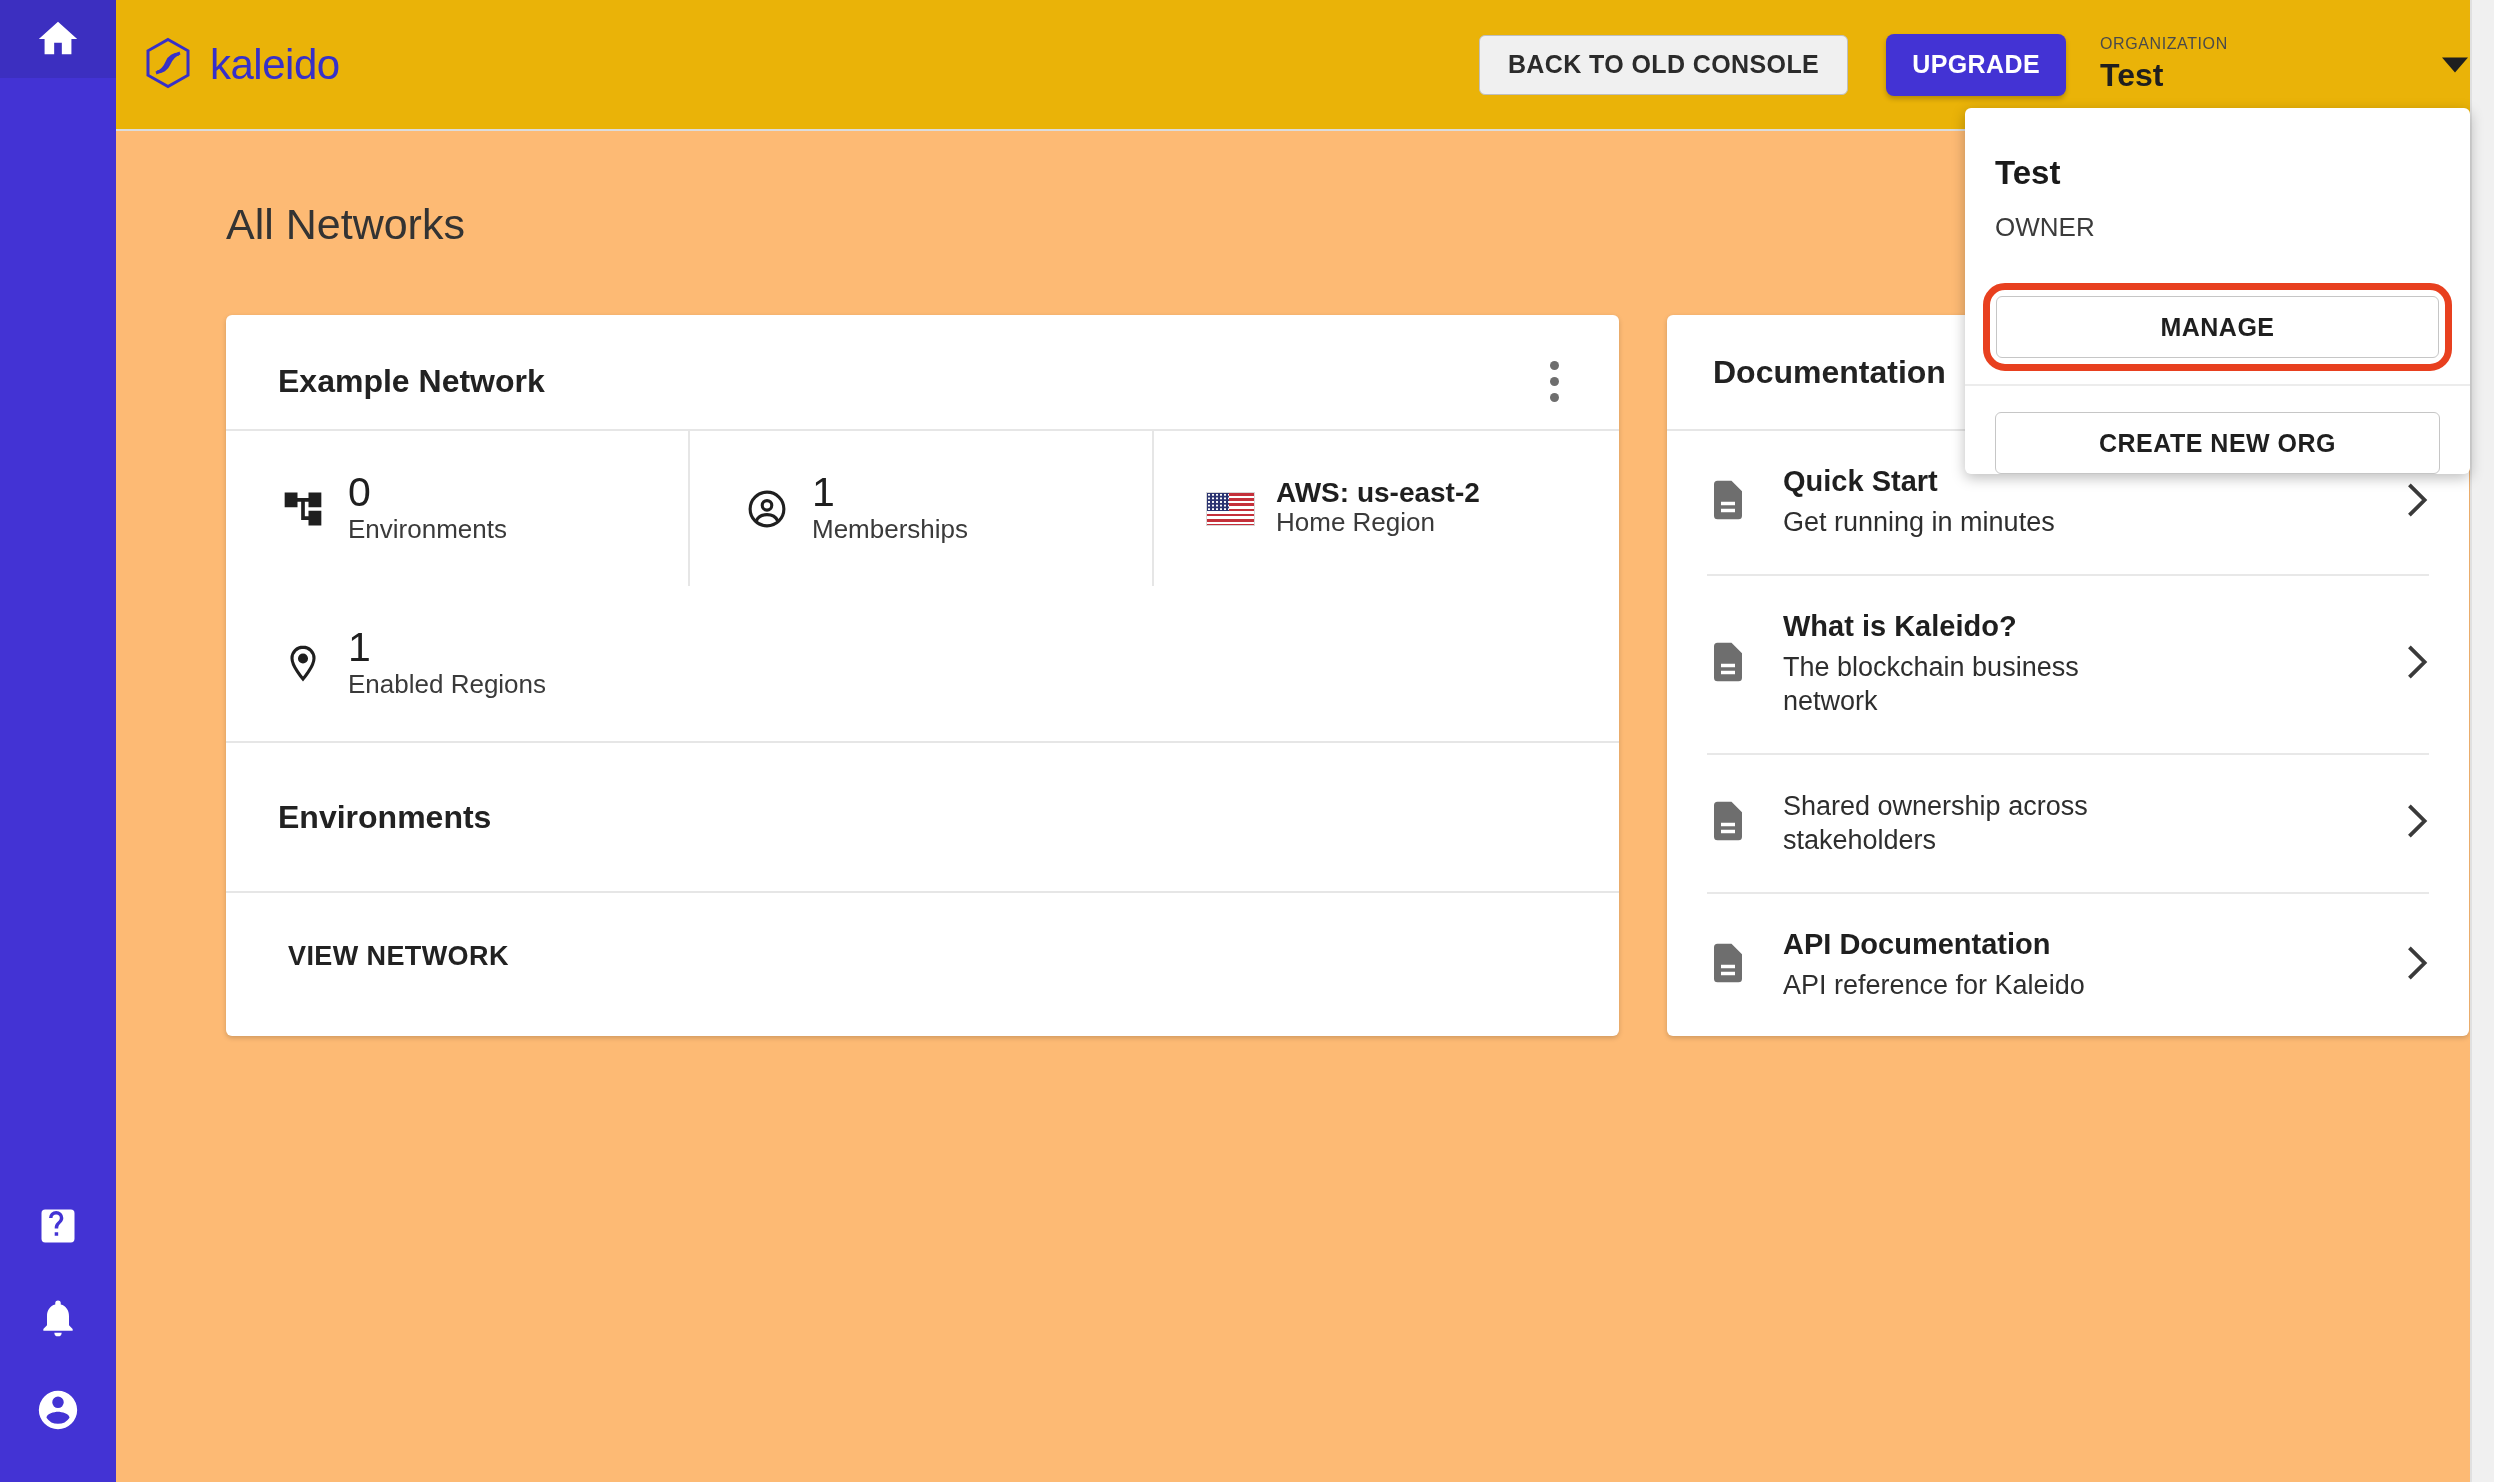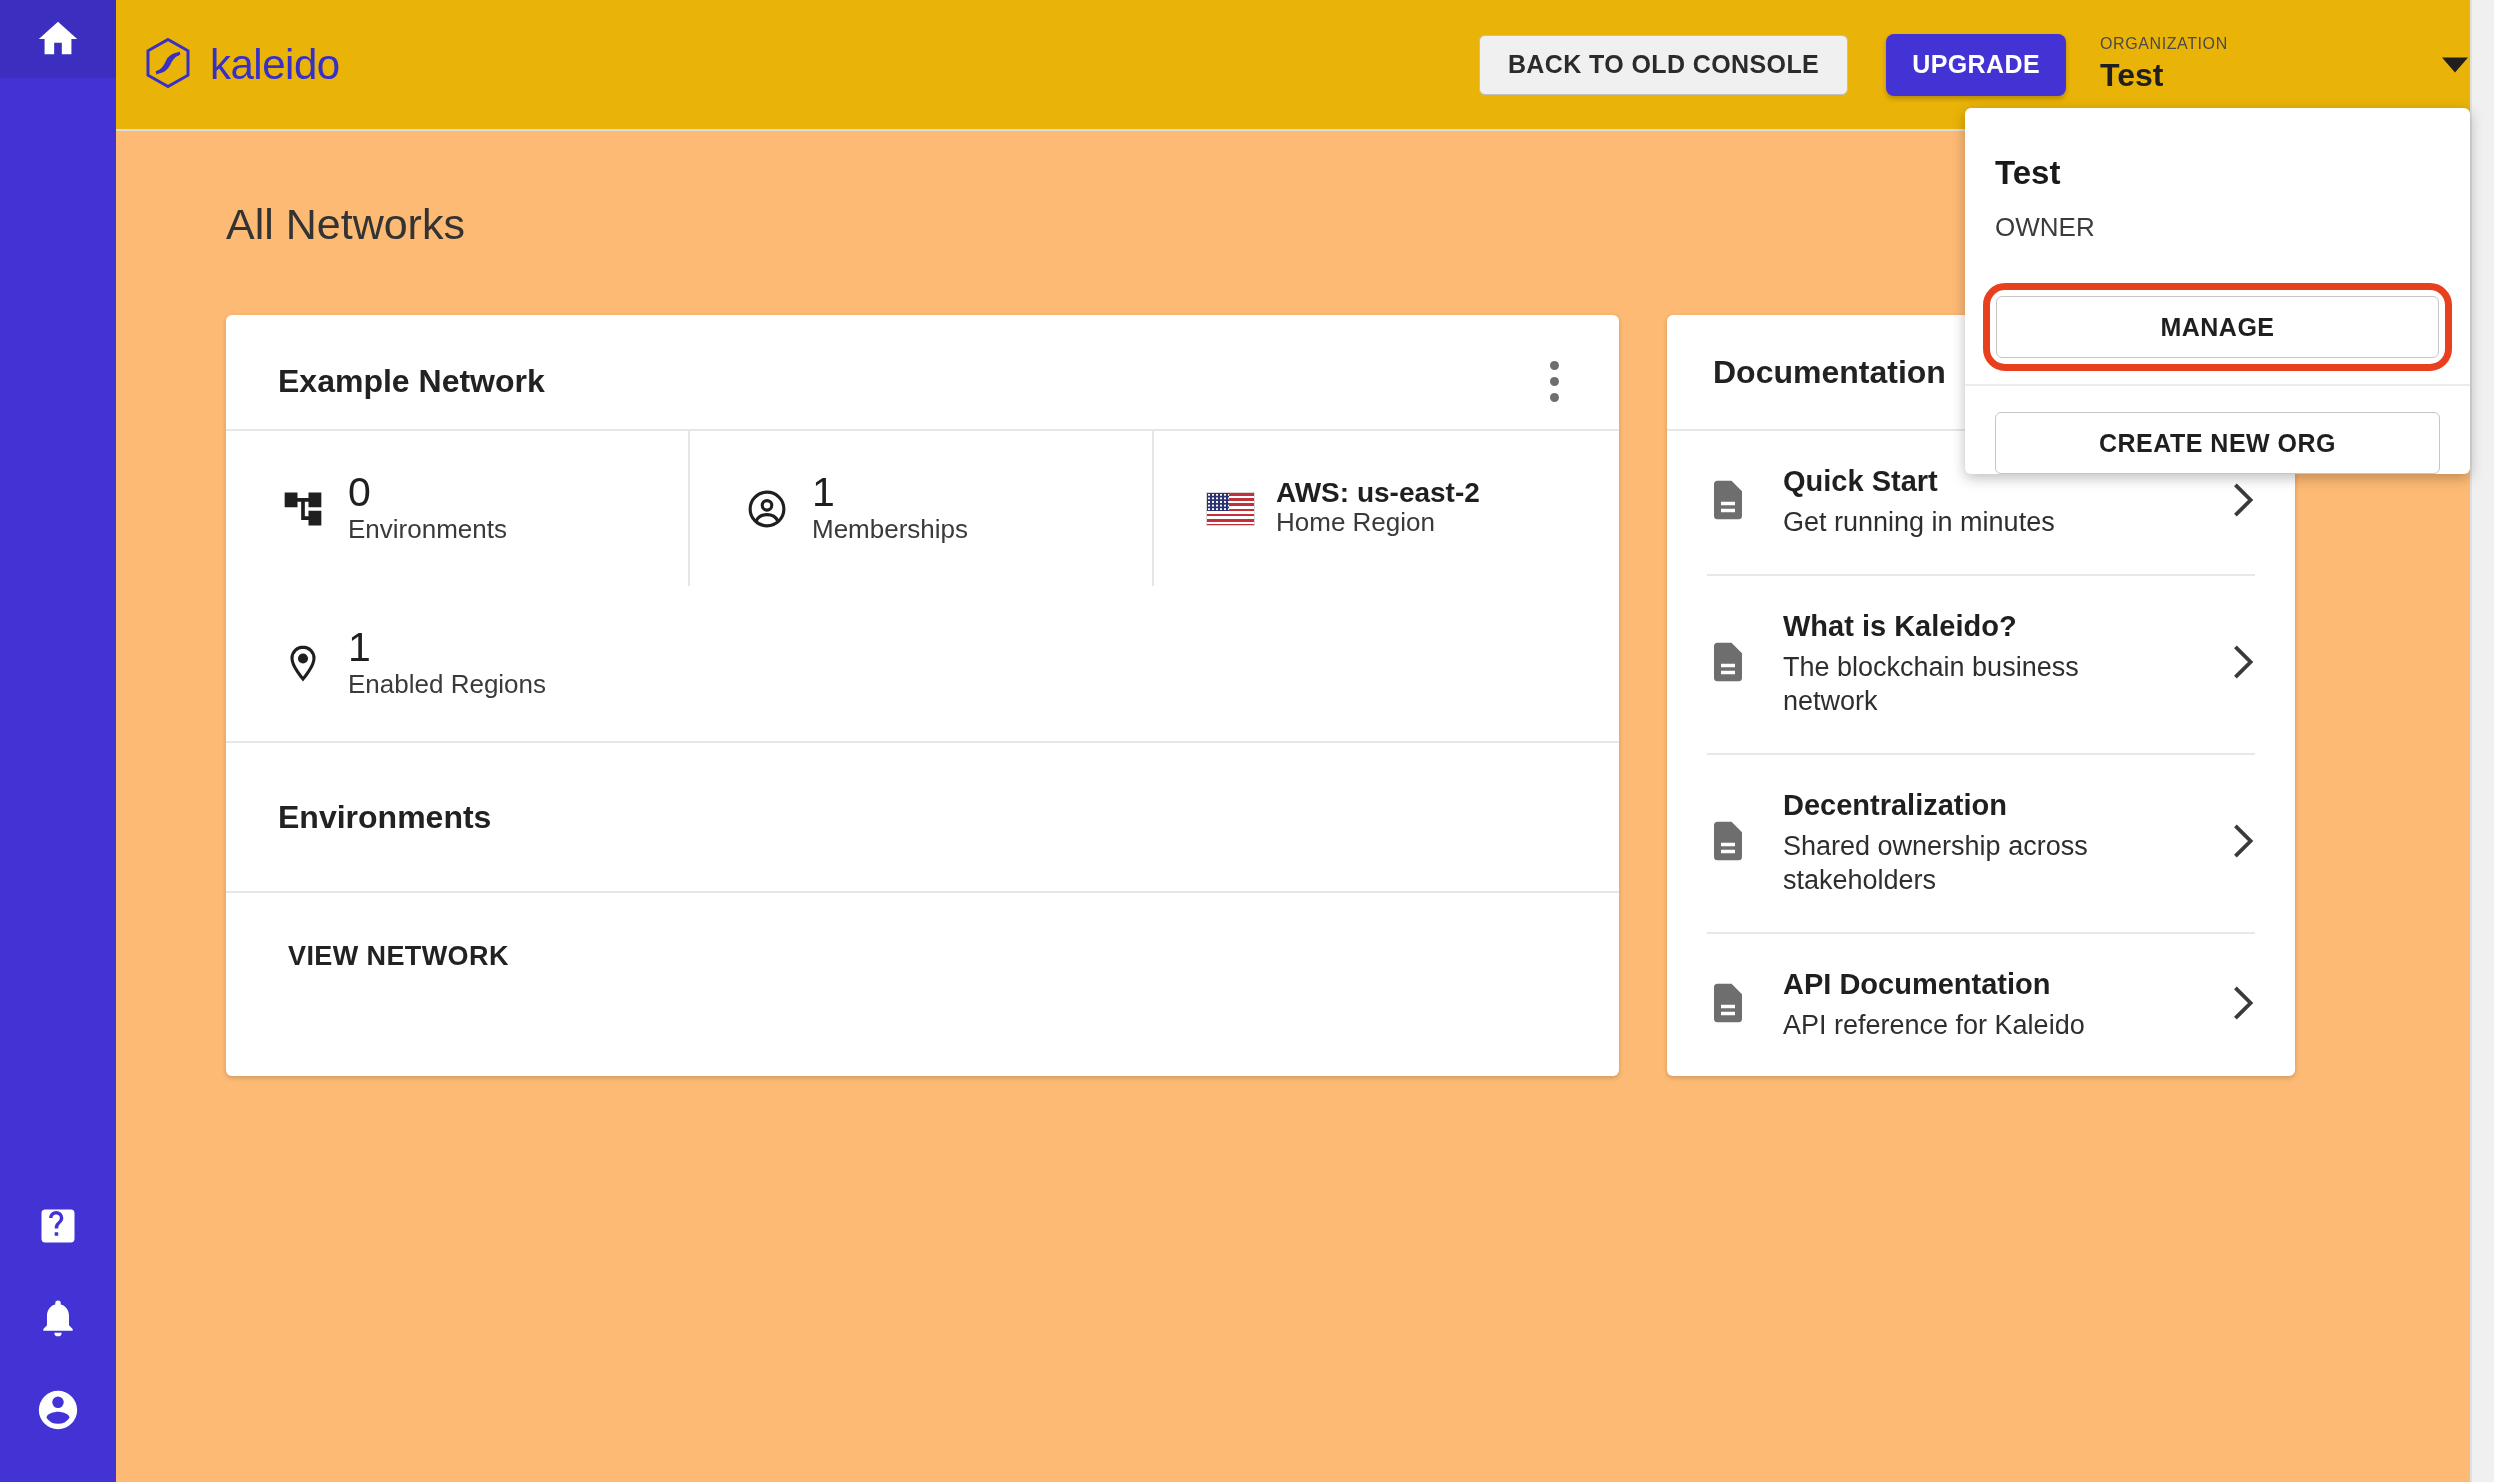--- a/index.html
+++ b/index.html
@@ -119,21 +119,21 @@
     background-image: radial-gradient(#fff 0.8px, transparent 0.9px);
     background-size: 4px 3.6px; }
 
   .net-envs { height: 150px; display: flex; align-items: center; padding-left: 52px; border-bottom: 2px solid #e6e6e6; }
   .net-envs span { font-size: 32px; font-weight: 700; color: #222; }
   .net-foot { height: 127px; display: flex; align-items: center; padding-left: 62px; }
   .link-btn { background: none; border: none; font-family: "Liberation Sans", sans-serif;
     font-size: 27px; font-weight: 700; letter-spacing: 0.4px; color: #222; cursor: pointer; }
 
   
-  .docs-card { width: 628px; align-self: flex-start; }
+  .docs-card { width: 802px; align-self: flex-start; }
   .docs-head { height: 116px; display: flex; align-items: center; padding-left: 46px; border-bottom: 2px solid #e6e6e6; }
   .docs-title { font-size: 32px; font-weight: 700; color: #222; }
   .docs-list { padding: 0 40px; }
   .doc-item {
     display: flex; align-items: center; gap: 32px;
     padding: 34px 0; cursor: pointer;
   }
   .doc-item + .doc-item { border-top: 2px solid #e8e8e8; }
   .doc-ico { flex: 0 0 44px; }
   .doc-txt { flex: 1; display: flex; flex-direction: column; gap: 7px; }
@@ -352,21 +352,20 @@
             </span>
           </div>
 
           <div class="doc-item">
             <span class="doc-ico">
               <svg width="42" height="46" viewBox="0 0 24 26" fill="#6e6e6e">
                   <path d="M14 2H6a2 2 0 0 0-2 2v18a2 2 0 0 0 2 2h12a2 2 0 0 0 2-2V8l-6-6zm-6 16h8v2H8v-2zm0-4h8v2H8v-2z"></path>
                 </svg>
             </span>
             <span class="doc-txt">
-              <span class="doc-h">Decentralization</span>
               <span class="doc-s">Shared ownership across stakeholders</span>
             </span>
             <span class="doc-arrow">
               <svg width="24" height="38" viewBox="0 0 12 20" fill="none" stroke="#3a3a3a" stroke-width="2">
                   <path d="M2 2l8 8-8 8"></path>
                 </svg>
             </span>
           </div>
 
           <div class="doc-item">

